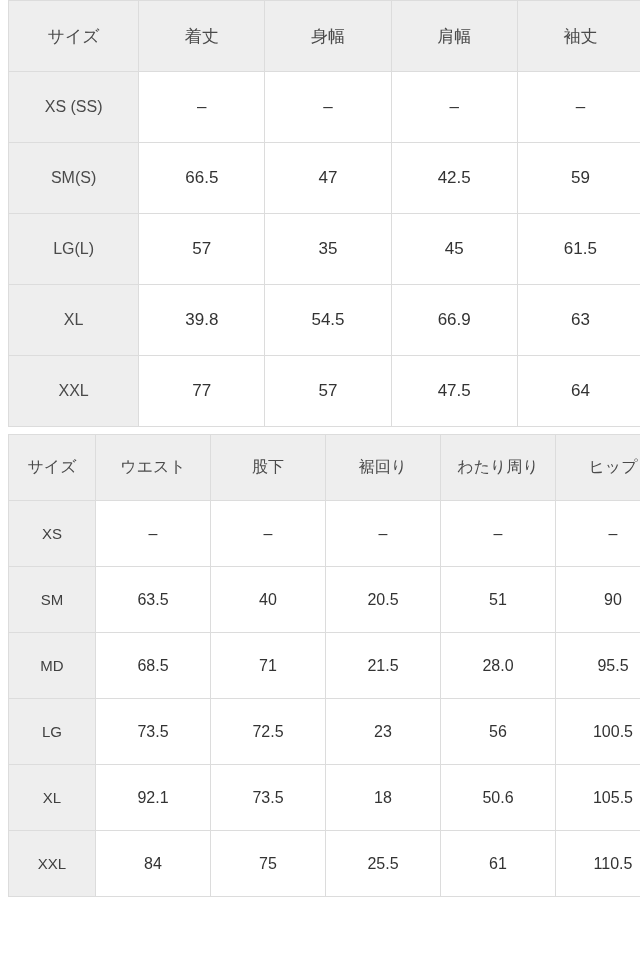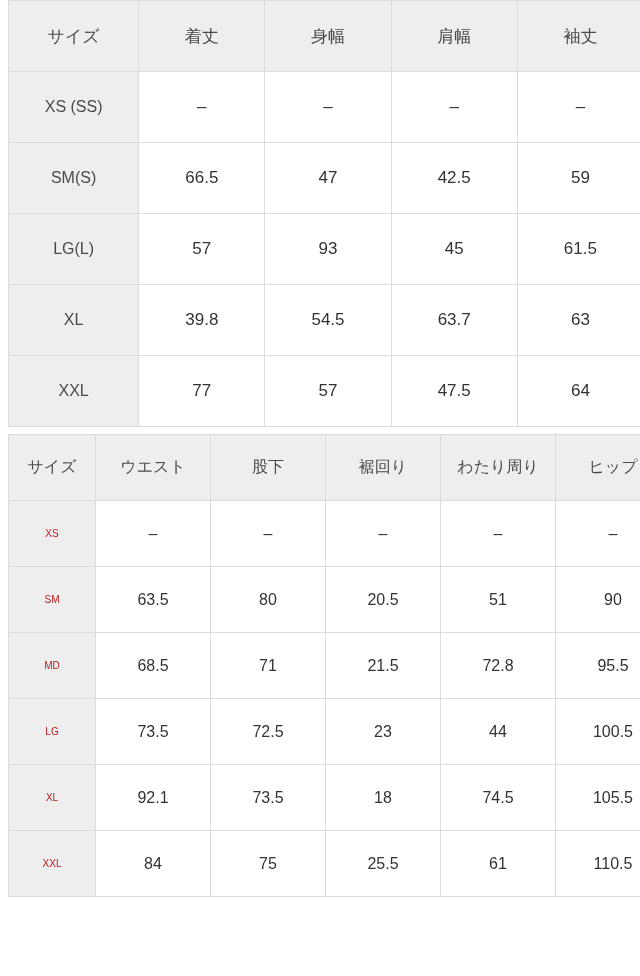--- a/index.html
+++ b/index.html
@@ -78,22 +78,22 @@
   .table-bottoms col.c-data { width: 115px; }
 
   .table-bottoms th {
     background: #eeeeee;
     color: #4a4a4a;
     font-size: 16px;
     height: 65px;
   }
   .table-bottoms td.rowhead {
     background: #eeeeee;
-    color: #b91c1c;
-    font-size: 10px;
+    color: #404040;
+    font-size: 15px;
     height: 65px;
   }
   .table-bottoms td.value {
     background: #ffffff;
     color: #333333;
     font-size: 16px;
     height: 65px;
   }
 
   .tail {
@@ -134,29 +134,29 @@
       <tr>
         <td class="rowhead">SM(S)</td>
         <td class="value">66.5</td>
         <td class="value">47</td>
         <td class="value">42.5</td>
         <td class="value">59</td>
       </tr>
       <tr>
         <td class="rowhead">LG(L)</td>
         <td class="value">57</td>
-        <td class="value">93</td>
+        <td class="value">35</td>
         <td class="value">45</td>
         <td class="value">61.5</td>
       </tr>
       <tr>
         <td class="rowhead">XL</td>
         <td class="value">39.8</td>
         <td class="value">54.5</td>
-        <td class="value">63.7</td>
+        <td class="value">66.9</td>
         <td class="value">63</td>
       </tr>
       <tr>
         <td class="rowhead">XXL</td>
         <td class="value">77</td>
         <td class="value">57</td>
         <td class="value">47.5</td>
         <td class="value">64</td>
       </tr>
     </tbody>
@@ -188,47 +188,47 @@
         <td class="rowhead">XS</td>
         <td class="value">–</td>
         <td class="value">–</td>
         <td class="value">–</td>
         <td class="value">–</td>
         <td class="value">–</td>
       </tr>
       <tr>
         <td class="rowhead">SM</td>
         <td class="value">63.5</td>
-        <td class="value">80</td>
+        <td class="value">40</td>
         <td class="value">20.5</td>
         <td class="value">51</td>
         <td class="value">90</td>
       </tr>
       <tr>
         <td class="rowhead">MD</td>
         <td class="value">68.5</td>
         <td class="value">71</td>
         <td class="value">21.5</td>
-        <td class="value">72.8</td>
+        <td class="value">28.0</td>
         <td class="value">95.5</td>
       </tr>
       <tr>
         <td class="rowhead">LG</td>
         <td class="value">73.5</td>
         <td class="value">72.5</td>
         <td class="value">23</td>
-        <td class="value">44</td>
+        <td class="value">56</td>
         <td class="value">100.5</td>
       </tr>
       <tr>
         <td class="rowhead">XL</td>
         <td class="value">92.1</td>
         <td class="value">73.5</td>
         <td class="value">18</td>
-        <td class="value">74.5</td>
+        <td class="value">50.6</td>
         <td class="value">105.5</td>
       </tr>
       <tr>
         <td class="rowhead">XXL</td>
         <td class="value">84</td>
         <td class="value">75</td>
         <td class="value">25.5</td>
         <td class="value">61</td>
         <td class="value">110.5</td>
       </tr>

